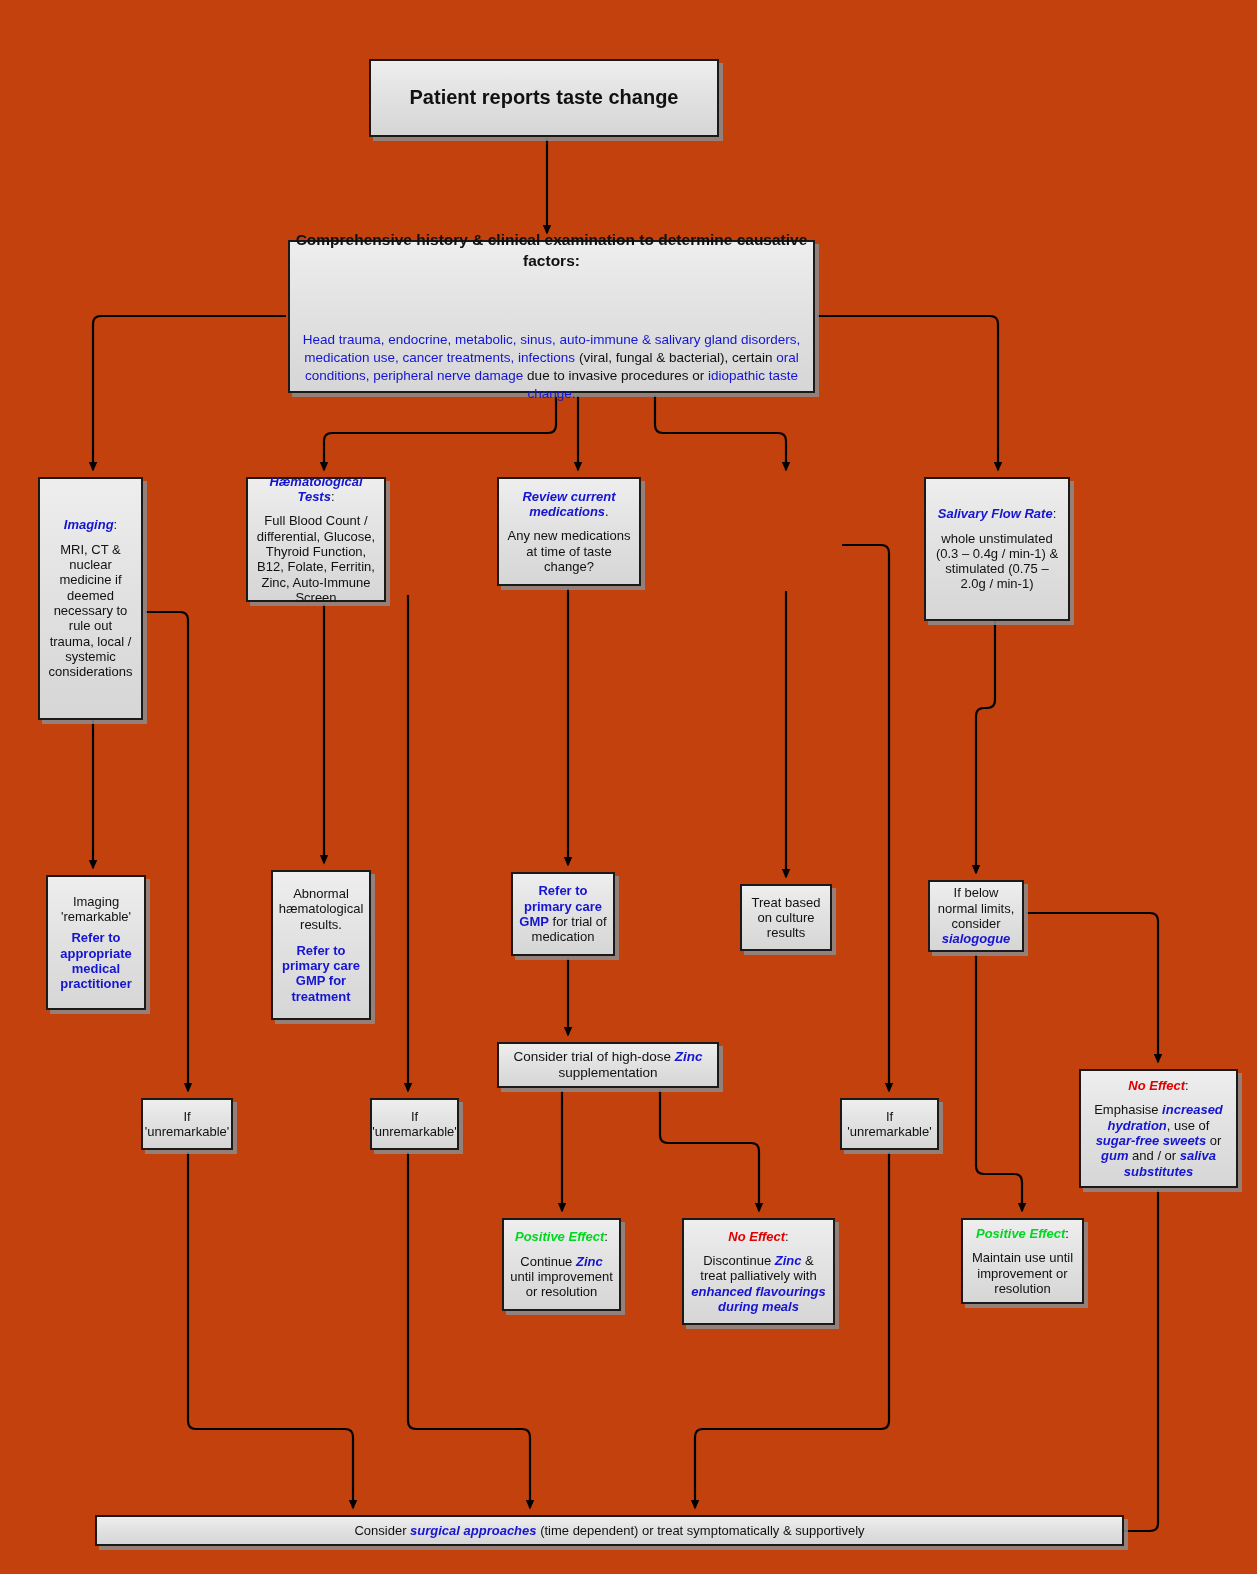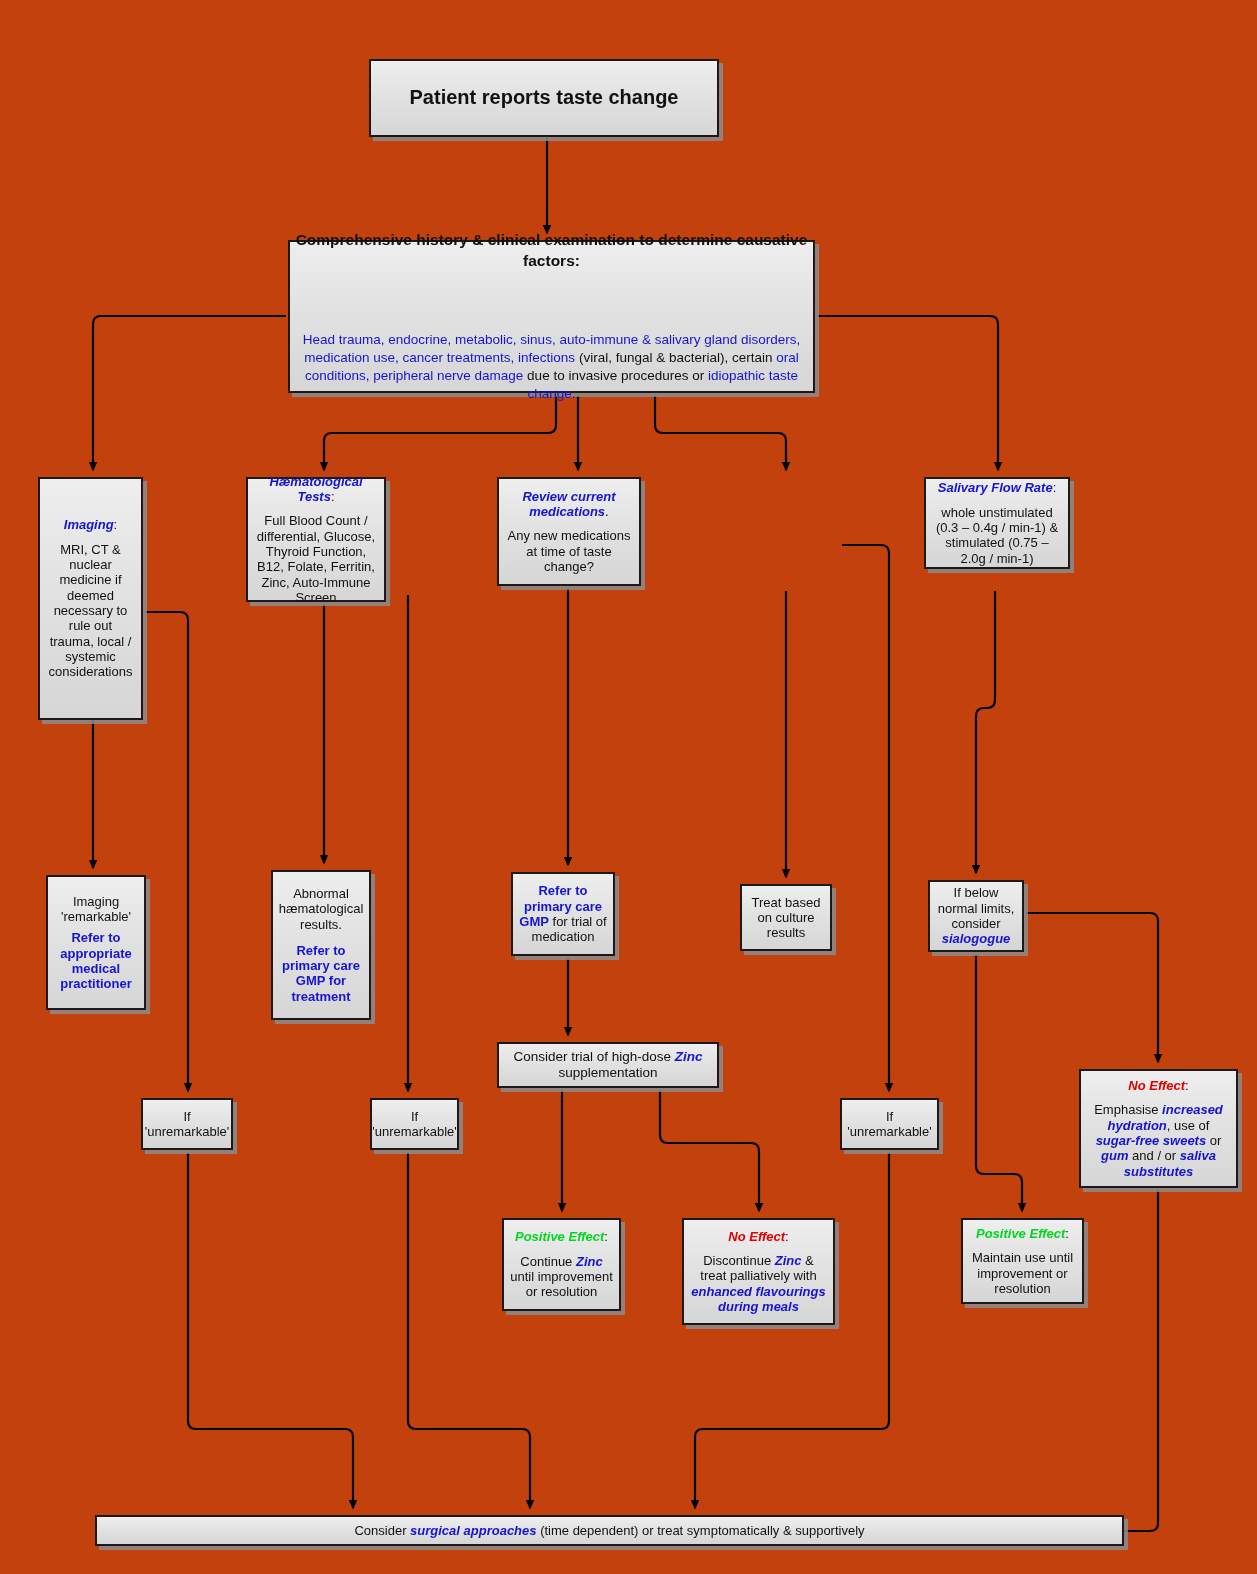--- a/index.html
+++ b/index.html
@@ -61,21 +61,21 @@
   #n-start   { left: 369px; top: 59px;  width: 350px; height: 78px;
                font-size: 20px; font-weight: bold; }
   #n-history { left: 288px; top: 240px; width: 527px; height: 153px; font-size: 15px; gap: 46px; }
   #n-history .title { font-weight: bold; font-size: 15.5px; line-height: 1.35; }
   #n-history .sub { margin-top: 13px; font-size: 13.5px; line-height: 1.32; }
 
   #n-imaging { left: 38px;  top: 477px; width: 105px; height: 243px; font-size: 13px; }
   #n-haem    { left: 246px; top: 477px; width: 140px; height: 125px; font-size: 13px; }
   #n-meds    { left: 497px; top: 477px; width: 144px; height: 109px; font-size: 13px; }
   #n-oral    { left: 730px; top: 477px; width: 110px; height: 112px; font-size: 13px; }
-  #n-saliva  { left: 924px; top: 477px; width: 146px; height: 92px; font-size: 13px; }
+  #n-saliva  { left: 924px; top: 477px; width: 146px; height: 144px; font-size: 13px; }
 
   #n-img-rem { left: 46px;  top: 875px; width: 100px; height: 135px; font-size: 13px; }
   #n-haem-ab { left: 271px; top: 870px; width: 100px; height: 150px; font-size: 13px; }
   #n-refer-gmp { left: 511px; top: 872px; width: 104px; height: 84px;  font-size: 13px; }
   #n-treat-cult { left: 740px; top: 884px; width: 92px;  height: 67px;  font-size: 13px; }
   #n-sialo   { left: 928px; top: 880px; width: 96px;  height: 72px;  font-size: 13px; }
 
   #n-unrem1  { left: 141px; top: 1098px; width: 92px; height: 52px; font-size: 13px; }
   #n-unrem2  { left: 370px; top: 1098px; width: 89px; height: 52px; font-size: 13px; }
   #n-unrem3  { left: 840px; top: 1098px; width: 99px; height: 52px; font-size: 13px; }

